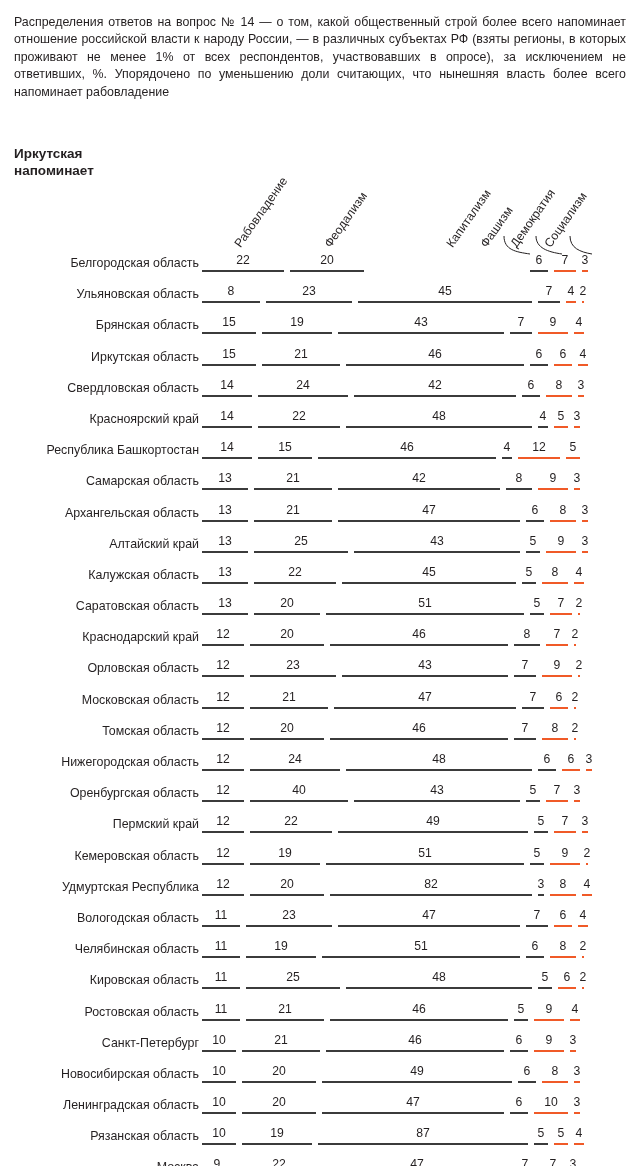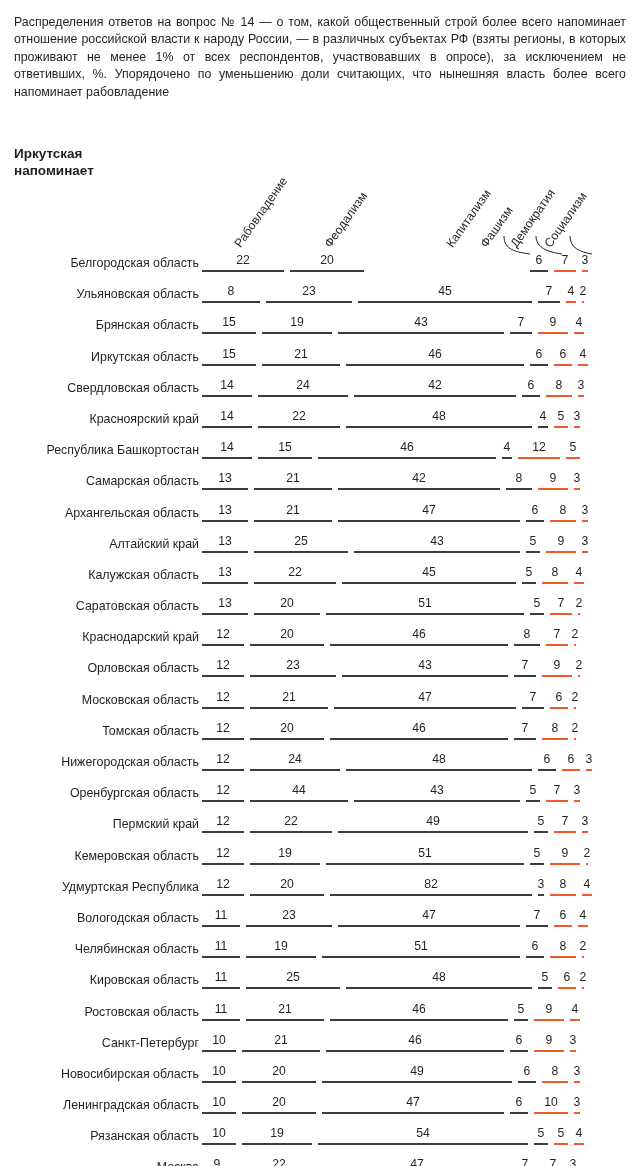--- a/index.html
+++ b/index.html
@@ -621,21 +621,21 @@
       </div>
     </div>
     <div class="row">
       <div class="row-label">Оренбургская область</div>
       <div class="bars">
         <div class="seg" style="left: 0px; width: 48px;">
           <span class="val">12</span>
           <div class="rule dark gap-left gap-right"></div>
         </div>
         <div class="seg" style="left: 48px; width: 104px;">
-          <span class="val">44</span>
+          <span class="val">40</span>
           <div class="rule dark gap-left gap-right"></div>
         </div>
         <div class="seg" style="left: 152px; width: 172px;">
           <span class="val">43</span>
           <div class="rule dark gap-left gap-right"></div>
         </div>
         <div class="seg" style="left: 324px; width: 20px;">
           <span class="val">5</span>
           <div class="rule dark gap-left gap-right"></div>
         </div>
@@ -944,21 +944,21 @@
       <div class="bars">
         <div class="seg" style="left: 0px; width: 40px;">
           <span class="val">10</span>
           <div class="rule dark gap-left gap-right"></div>
         </div>
         <div class="seg" style="left: 40px; width: 76px;">
           <span class="val">19</span>
           <div class="rule dark gap-left gap-right"></div>
         </div>
         <div class="seg" style="left: 116px; width: 216px;">
-          <span class="val">54</span>
+          <span class="val">87</span>
           <div class="rule dark gap-left gap-right"></div>
         </div>
         <div class="seg" style="left: 332px; width: 20px;">
           <span class="val">5</span>
           <div class="rule dark gap-left gap-right"></div>
         </div>
         <div class="seg" style="left: 352px; width: 20px;">
           <span class="val">5</span>
           <div class="rule orange gap-left gap-right"></div>
         </div>

